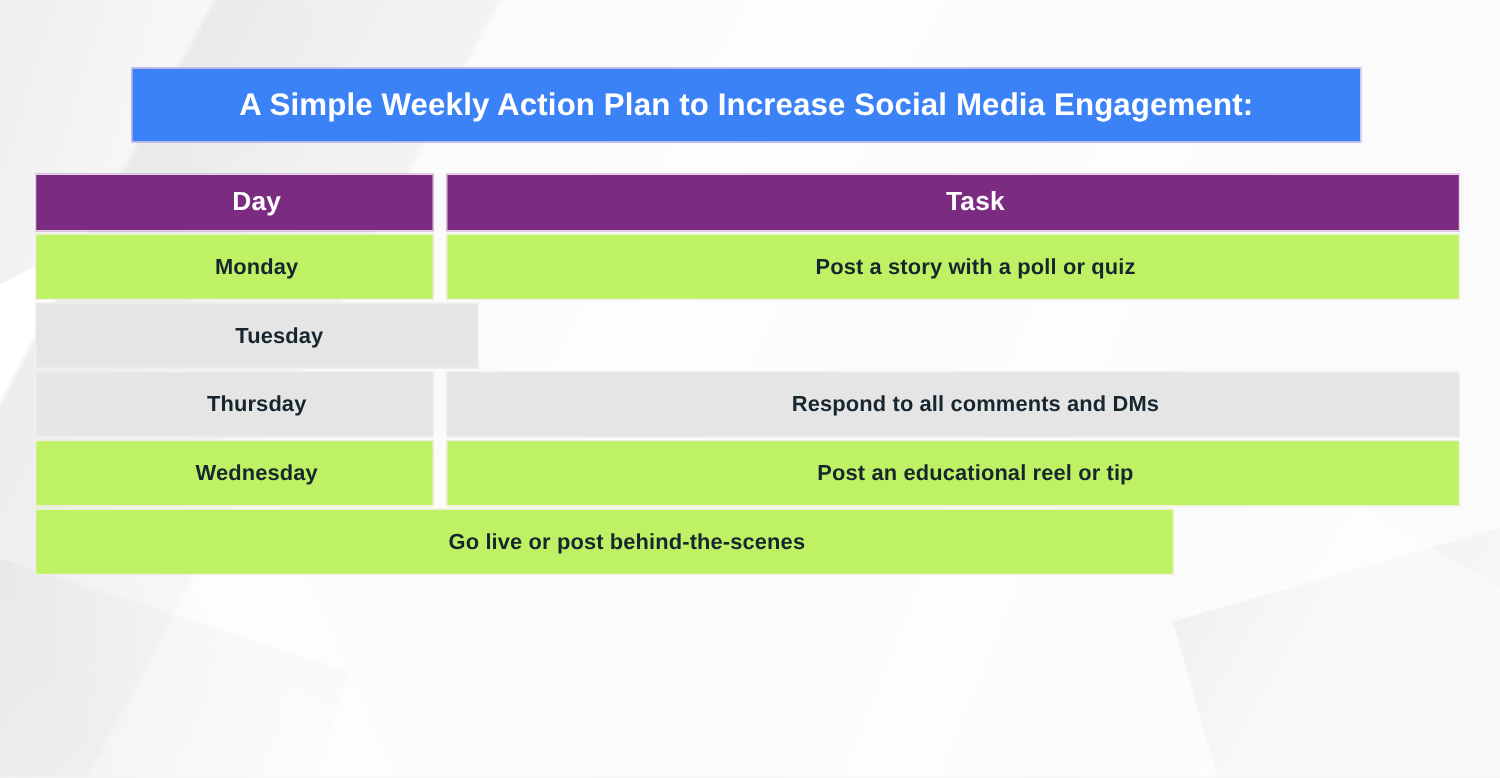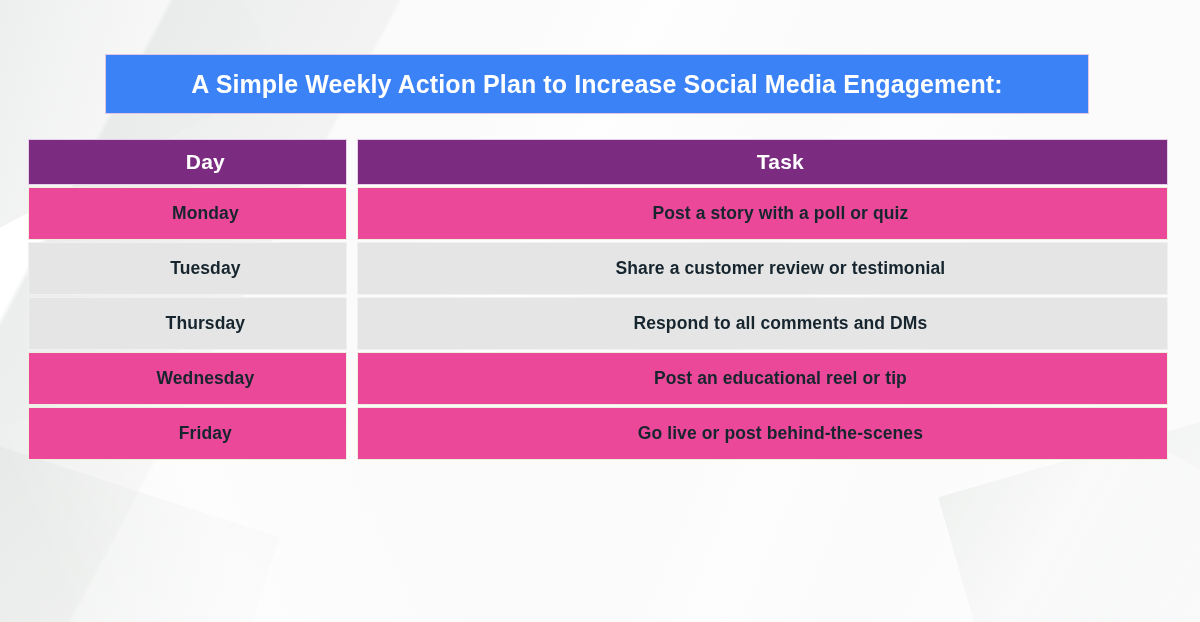--- a/index.html
+++ b/index.html
@@ -105,21 +105,21 @@
     color: #ffffff;
     font-size: 21px;
     font-weight: bold;
     letter-spacing: .2px;
   }
 
   
   .row-body .cell {
     border: 1px solid #f0eedd;
   }
-  .row-body.alt-cream .cell { background: #ec4899; }
+  .row-body.alt-cream .cell { background: #bef264; }
   .row-body.alt-white .cell { background: #e5e5e5; border-color: #f1f1ef; }
 
   .cell-label-body {
     color: #16252e;
     font-size: 17.5px;
     font-weight: bold;
     letter-spacing: .1px;
     white-space: nowrap;
   }
 </style>
@@ -158,23 +158,20 @@
       </div>
       <div class="cell cell-task">
         <span class="cell-label-body">Post a story with a poll or quiz</span>
       </div>
     </div>
 
     <div class="row row-body alt-white">
       <div class="cell cell-day">
         <span class="cell-label-body">Tuesday</span>
       </div>
-      <div class="cell cell-task">
-        <span class="cell-label-body">Share a customer review or testimonial</span>
-      </div>
     </div>
 
     <div class="row row-body alt-white">
       <div class="cell cell-day">
         <span class="cell-label-body">Thursday</span>
       </div>
       <div class="cell cell-task">
         <span class="cell-label-body">Respond to all comments and DMs</span>
       </div>
     </div>
@@ -182,23 +179,20 @@
     <div class="row row-body alt-cream">
       <div class="cell cell-day">
         <span class="cell-label-body">Wednesday</span>
       </div>
       <div class="cell cell-task">
         <span class="cell-label-body">Post an educational reel or tip</span>
       </div>
     </div>
 
     <div class="row row-body alt-cream">
-      <div class="cell cell-day">
-        <span class="cell-label-body">Friday</span>
-      </div>
       <div class="cell cell-task">
         <span class="cell-label-body">Go live or post behind-the-scenes</span>
       </div>
     </div>
 
 
 
   </div>
 </div>
 

